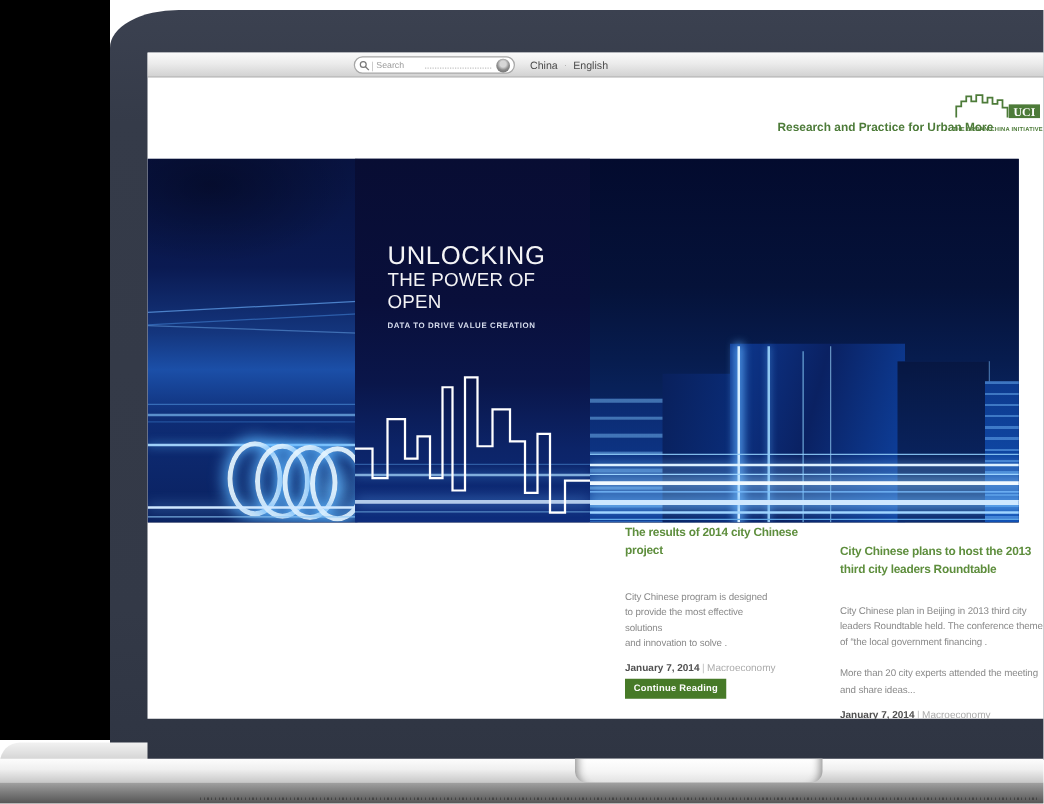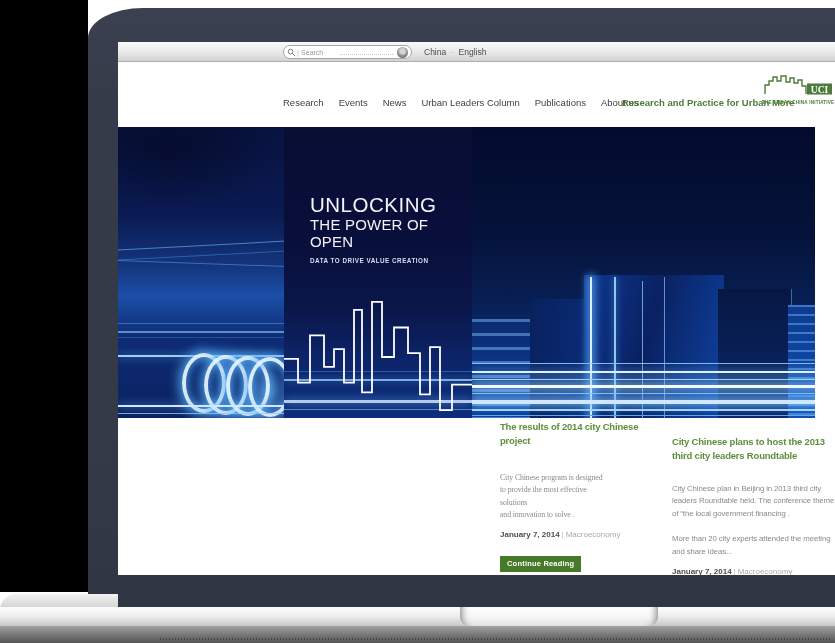--- a/index.html
+++ b/index.html
@@ -56,28 +56,28 @@
   .skyline{left:0;bottom:2px;}
 
   
   .whatsnew{left:166px;top:376px;width:188px;height:92px;background:#0b0b0b;}
   .wn-label{position:absolute;right:10px;bottom:9px;color:#fff;font-size:13px;letter-spacing:.4px;}
   .article{color:#8a8a8a;}
   .a1{left:382px;top:378px;width:162px;}
   .a2{left:554px;top:393px;width:165px;}
   .a-title{font-size:9.5px;font-weight:bold;color:#5e8e3d;white-space:pre;line-height:1.5;letter-spacing:-.2px;}
   .a-body{font-size:7.8px;color:#8a8a8a;white-space:pre;line-height:1.62;letter-spacing:-.1px;}
-  .a1 .a-body{margin-top:23px;font-family:Liberation Serif, serif;}
+  .a1 .a-body{margin-top:23px;}
   .a2 .a-body{margin-top:19px;}
   .a-meta{font-size:8px;color:#4f4f4f;font-weight:600;white-space:nowrap;}
   .a1 .a-meta{margin-top:8px;}
   .a2 .a-meta{margin-top:9px;}
   .a-sep{color:#bdbdbd;font-weight:400;margin:0 2px;}
   .a-cat{color:#aaaaaa;font-weight:400;}
-  .cta{display:inline-block;margin-top:17px;background:#477a28;color:#fff;font-size:7.5px;font-weight:bold;padding:3px 7px 4px;letter-spacing:.2px;}
+  .cta{display:inline-block;margin-top:4px;background:#477a28;color:#fff;font-size:7.5px;font-weight:bold;padding:3px 7px 4px;letter-spacing:.2px;}
 </style>
 </head>
 <body>
 
 <div class="stage">
 
   <div class="abs black-edge"></div>
   <div class="abs lid"></div>
 
   <div class="abs screen">
@@ -93,28 +93,20 @@
         <div class="leader"></div>
         <div class="go-btn"></div>
       </div>
       <div class="abs langs">
         <span>China</span>
         <span class="lang-sep">·</span>
         <span>English</span>
       </div>
     </div>
 
-    <div class="abs nav">
-      <span>Research</span>
-      <span>Events</span>
-      <span>News</span>
-      <span>Urban Leaders Column</span>
-      <span>Publications</span>
-      <span>About us</span>
-    </div>
     <div class="abs tagline">Research and Practice for Urban More</div>
     <div class="abs logo">
       <svg width="70" height="22" viewBox="0 0 70 22">
         <polyline points="2,21 2,12 6,12 6,8 10,8 10,4 14,4 14,8 18,8 18,3 23,3 23,9 27,9 27,5 31,5 31,10 35,10 35,7 39,7 39,13 43,13 43,21" fill="none" stroke="#4d7b39" stroke-width="1.4"></polyline>
         <rect x="44" y="10.5" width="25" height="11" fill="#4d7b39"></rect>
         <text x="56.5" y="19.5" text-anchor="middle" font-family="Liberation Serif, serif" font-size="9.5" font-weight="bold" fill="#ffffff">UCI</text>
       </svg>
       <div class="logo-name">THE URBAN CHINA INITIATIVE</div>
     </div>
 

